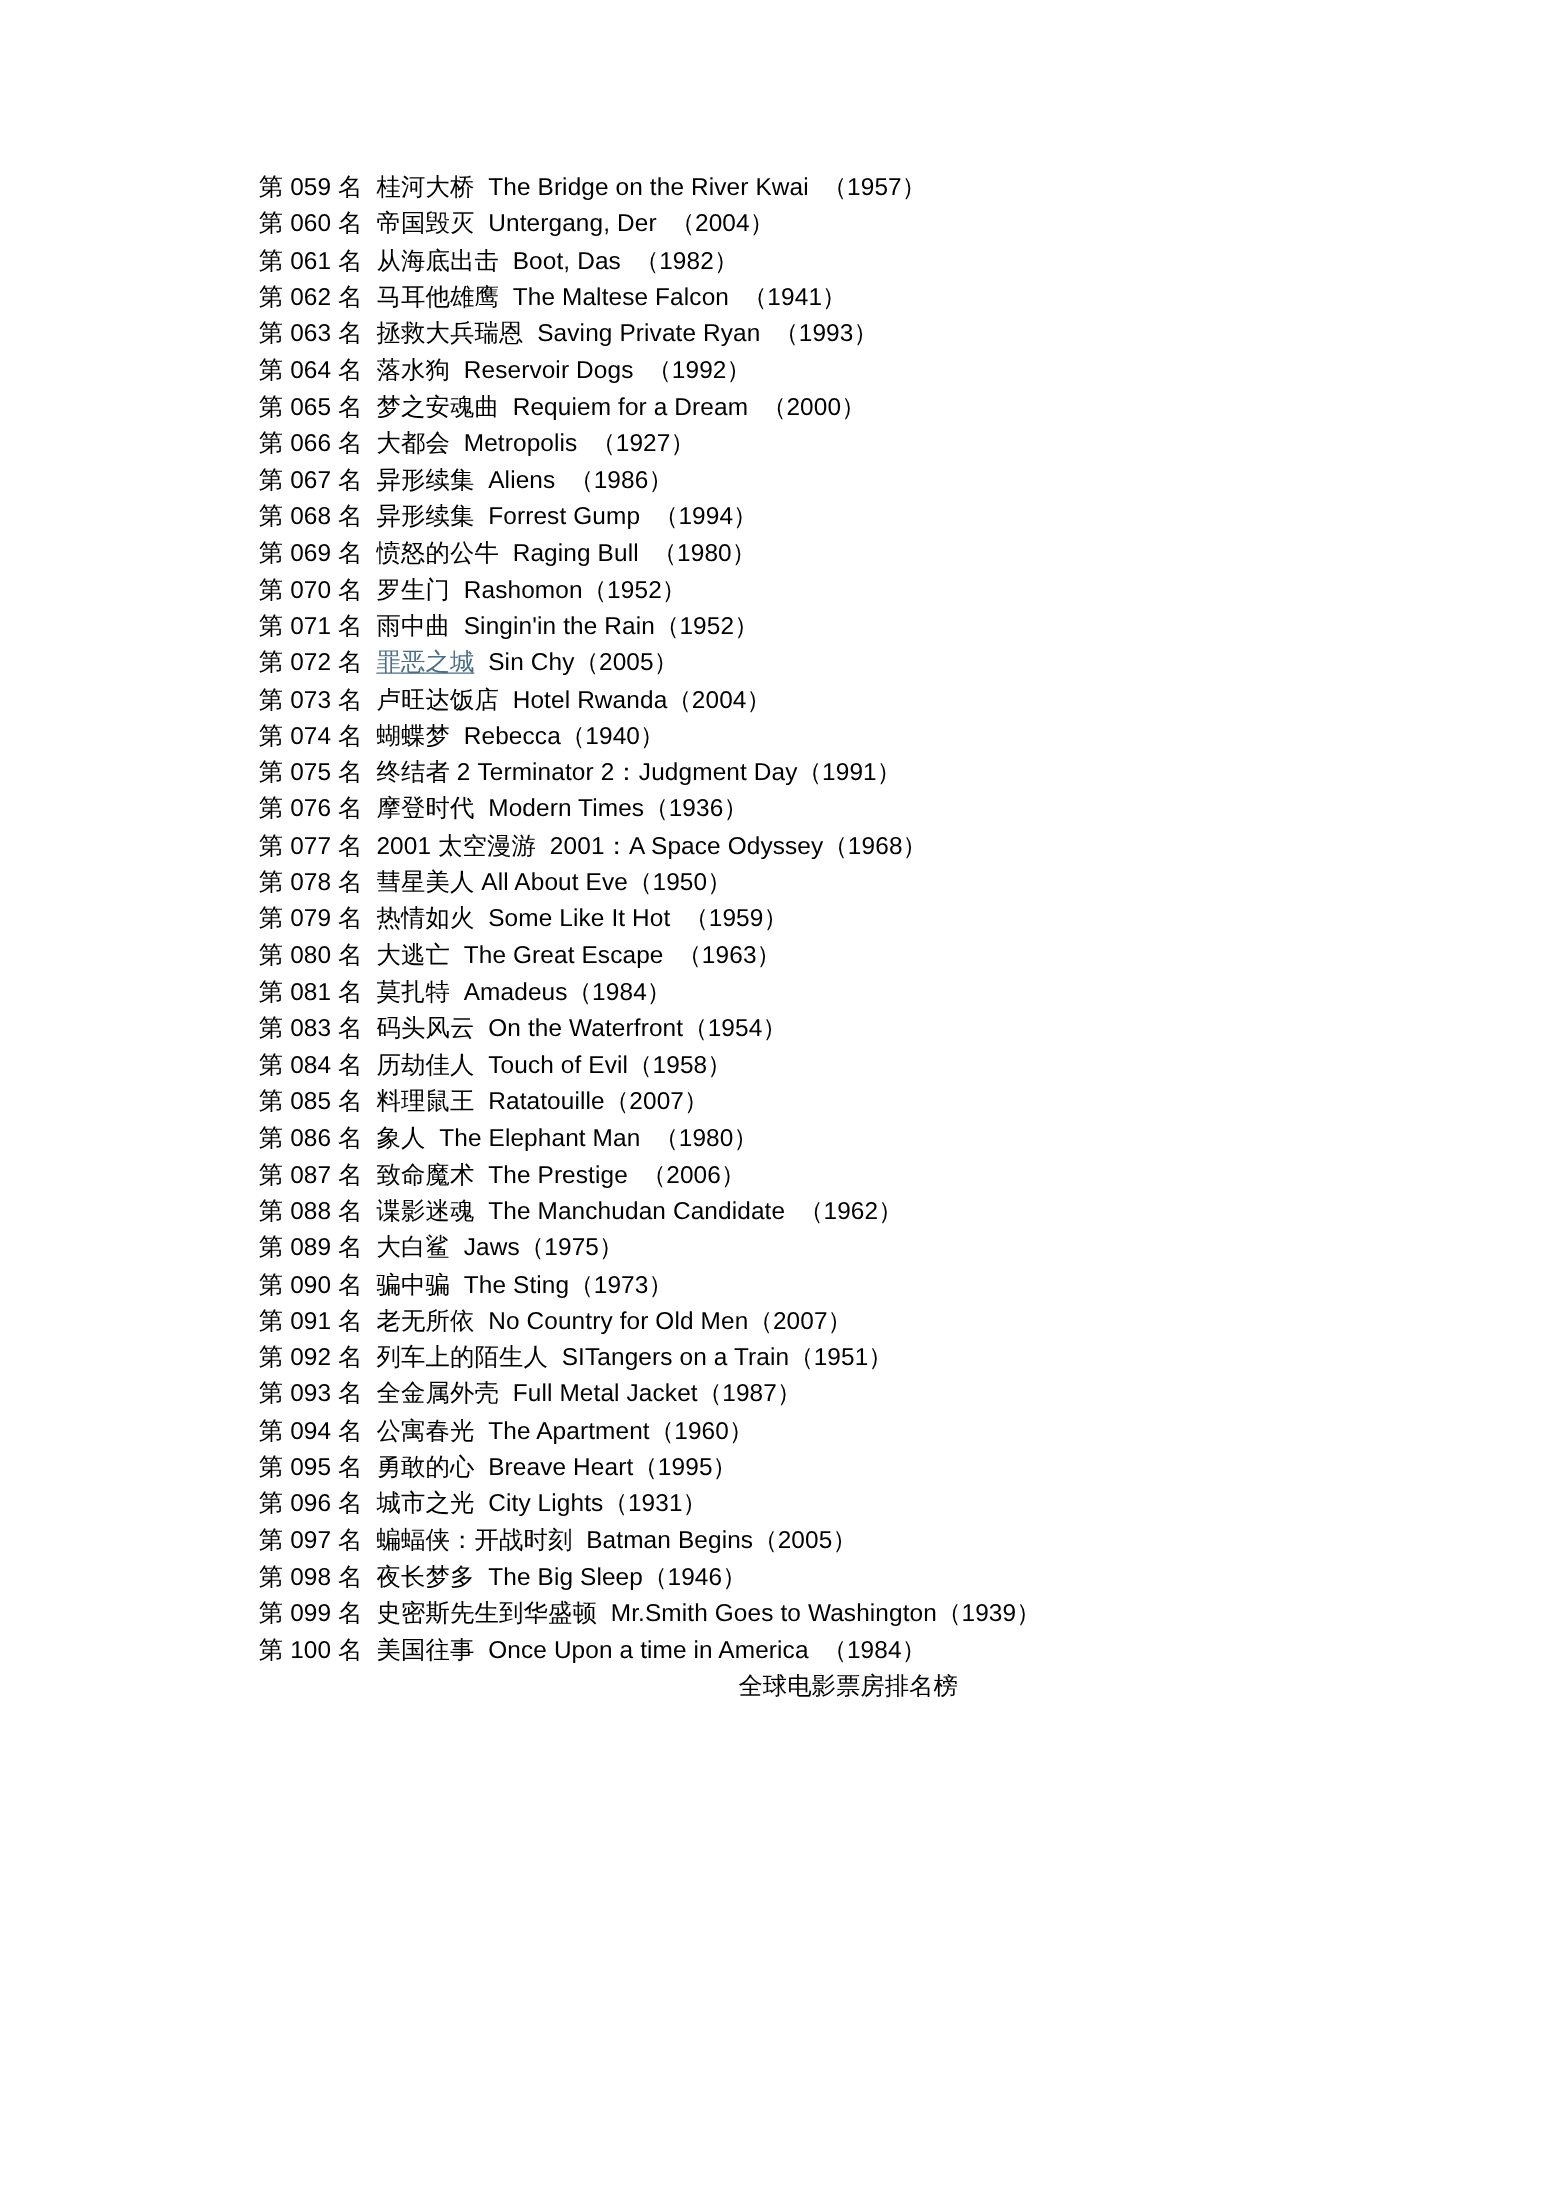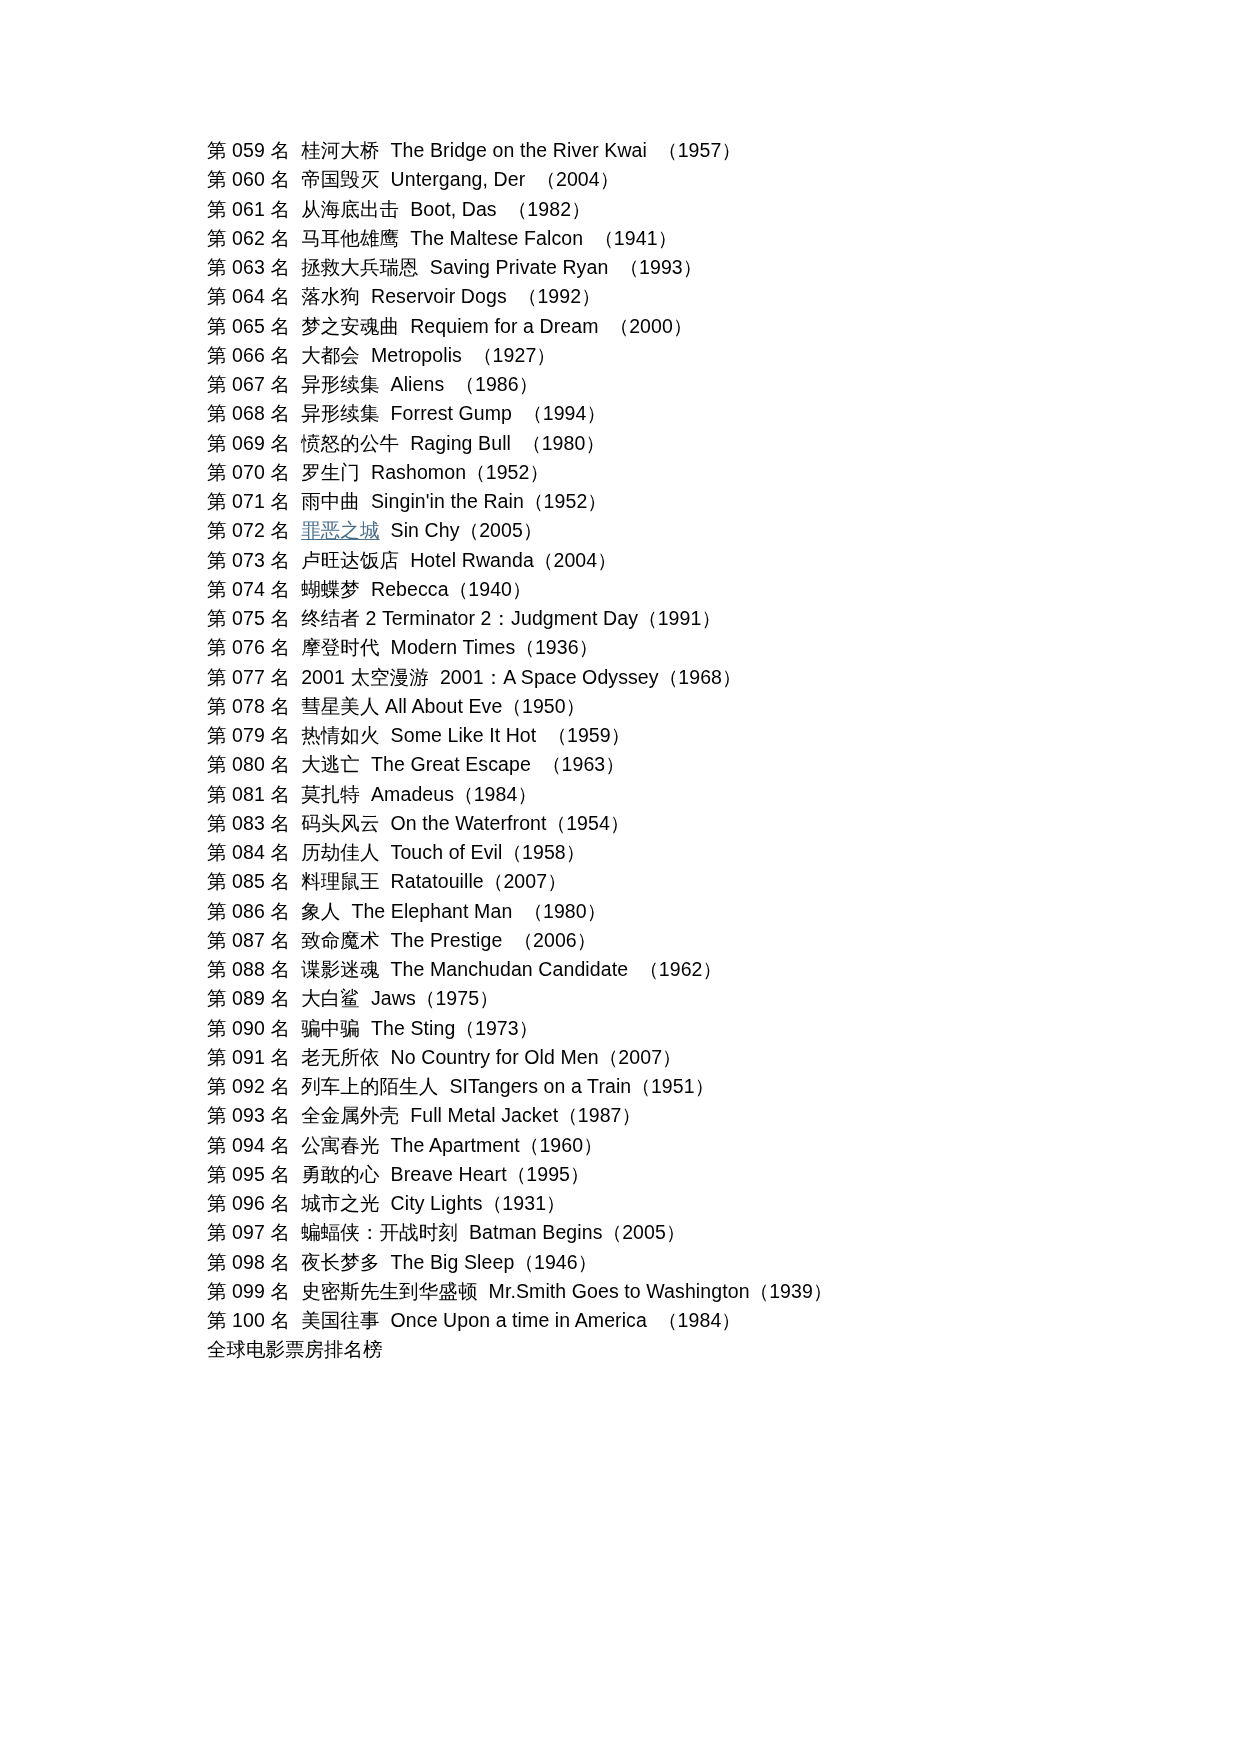--- a/index.html
+++ b/index.html
@@ -47,20 +47,21 @@
     text-underline-offset: 2px;
     cursor: pointer;
     font-family: Liberation Serif, serif;
   }
   .footer-line {
     font-size: 19.5px;
     line-height: 29.25px;
     white-space: nowrap;
     color: #000000;
     margin-top: 0;
+    text-align: center;
   }
   .sp { display: inline; }
 </style>
 </head>
 <body>
 
 <div class="page">
   <div class="doc-body" id="ranking-list">
       <div class="rank-line"><span class="rank-label">第 059 名</span><span class="sp">&nbsp;&nbsp;</span><span class="cn-title">桂河大桥</span><span class="sp">&nbsp;&nbsp;</span><span class="en-title">The Bridge on the River Kwai</span><span class="sp">&nbsp;&nbsp;</span><span class="year">（1957）</span></div>
       <div class="rank-line"><span class="rank-label">第 060 名</span><span class="sp">&nbsp;&nbsp;</span><span class="cn-title">帝国毁灭</span><span class="sp">&nbsp;&nbsp;</span><span class="en-title">Untergang, Der</span><span class="sp">&nbsp;&nbsp;</span><span class="year">（2004）</span></div>

